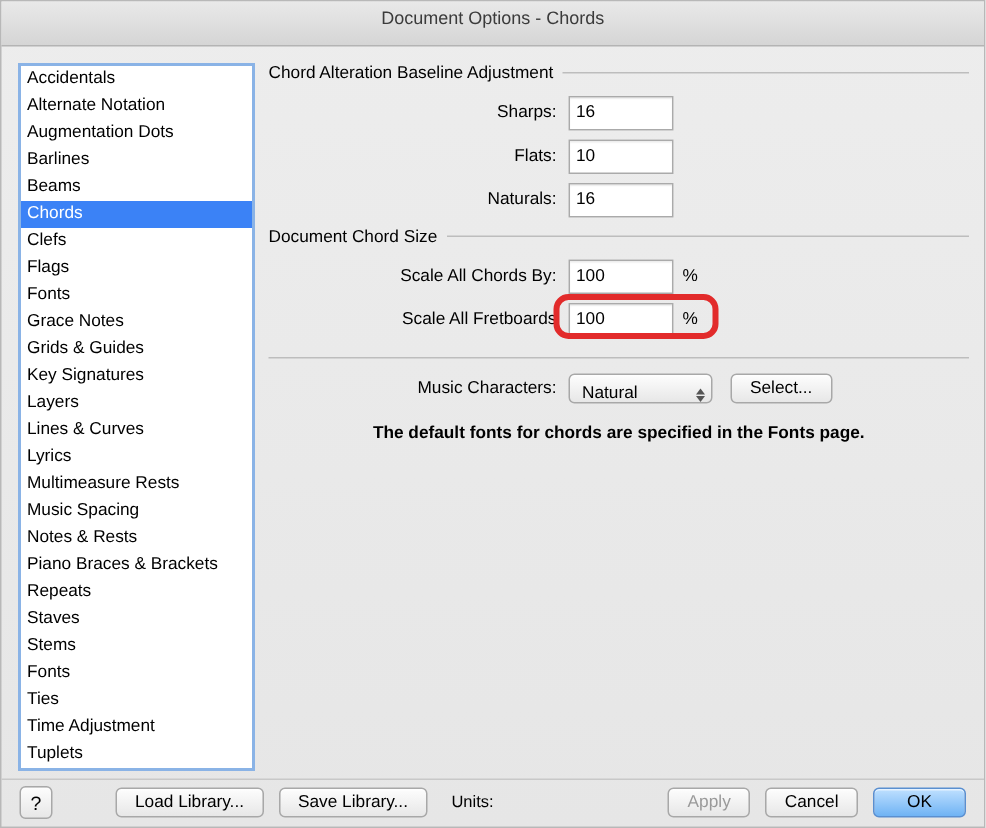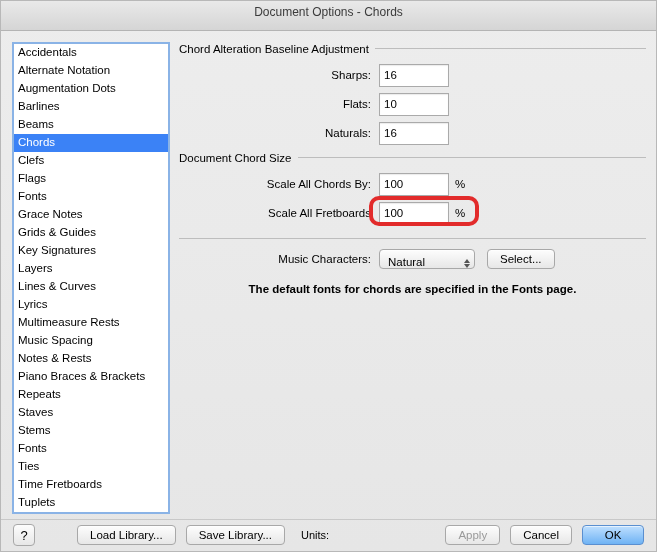--- a/index.html
+++ b/index.html
@@ -227,21 +227,21 @@
         <div class="sidebar-item">Lyrics</div>
         <div class="sidebar-item">Multimeasure Rests</div>
         <div class="sidebar-item">Music Spacing</div>
         <div class="sidebar-item">Notes &amp; Rests</div>
         <div class="sidebar-item">Piano Braces &amp; Brackets</div>
         <div class="sidebar-item">Repeats</div>
         <div class="sidebar-item">Staves</div>
         <div class="sidebar-item">Stems</div>
         <div class="sidebar-item">Fonts</div>
         <div class="sidebar-item">Ties</div>
-        <div class="sidebar-item">Time Fretboards</div>
+        <div class="sidebar-item">Time Adjustment</div>
         <div class="sidebar-item">Tuplets</div>
       </div>
 
     <div class="main rel-wrap">
 
       <div class="group-line">
         <span class="gl-title">Chord Alteration Baseline Adjustment</span>
         <span class="gl-rule"></span>
       </div>
 

